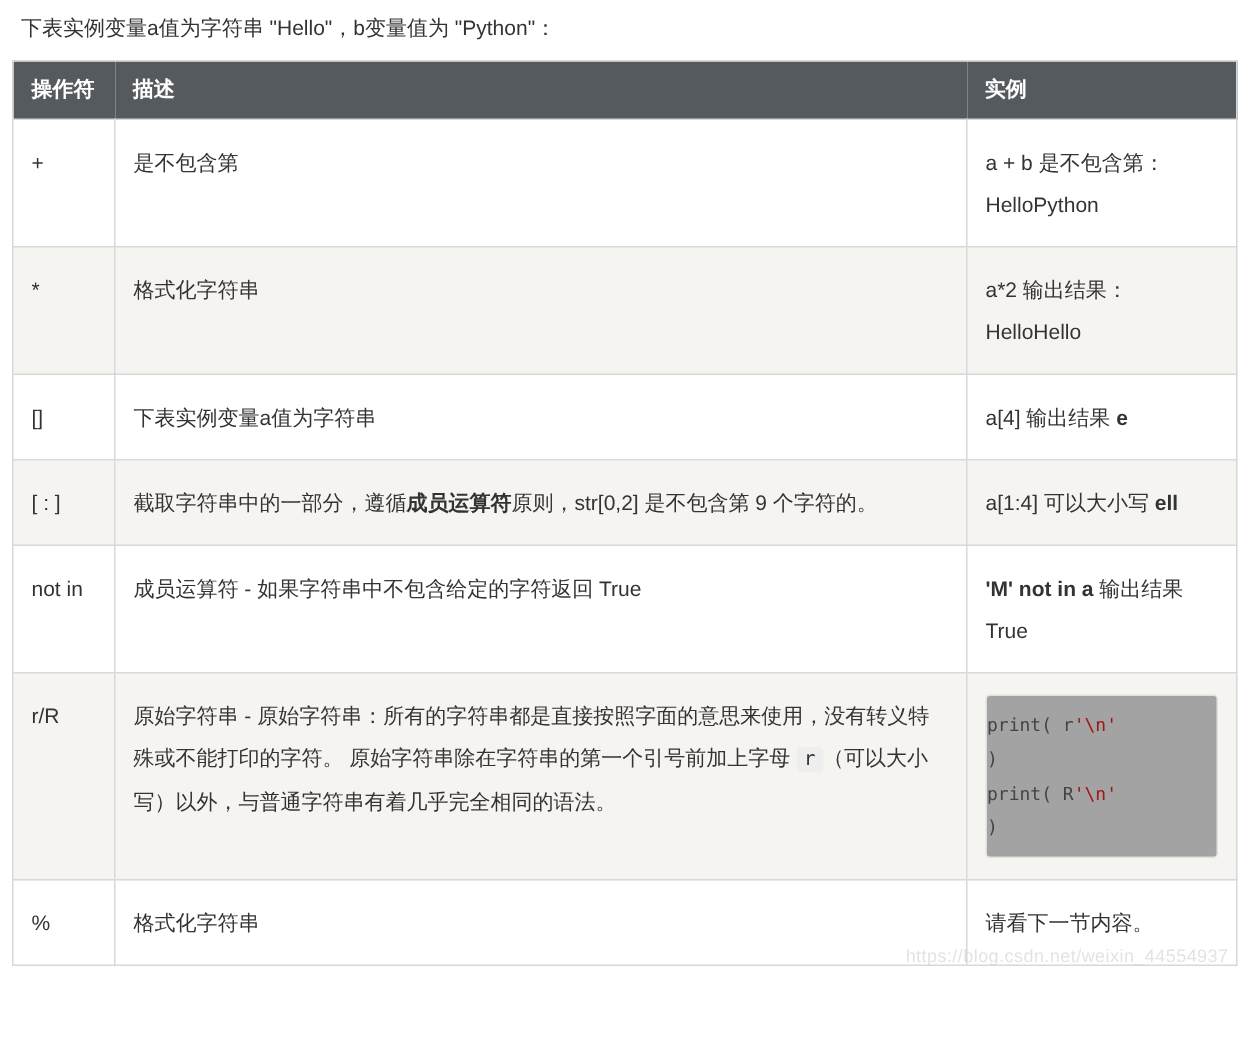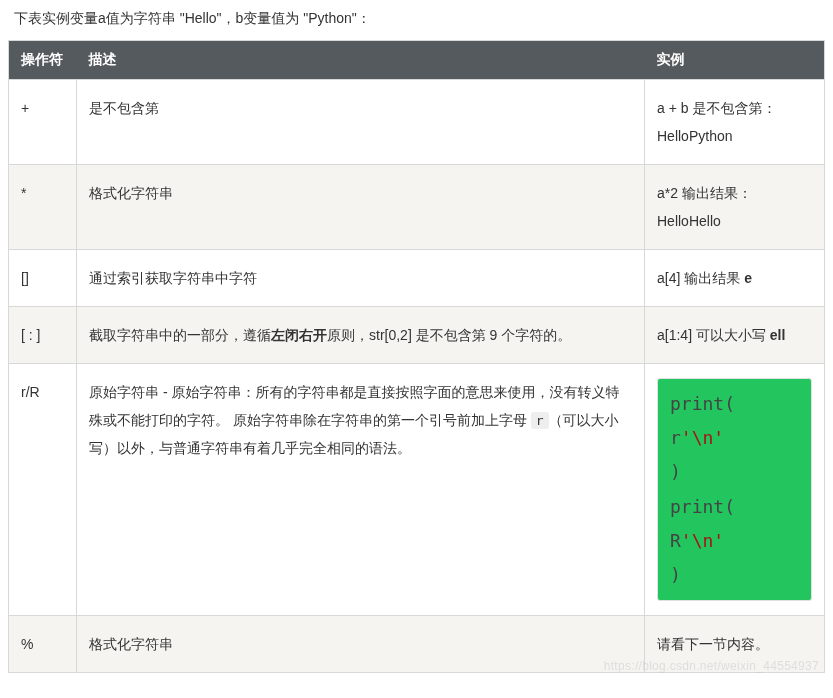--- a/index.html
+++ b/index.html
@@ -43,26 +43,26 @@
   .col-op { width: 68px; margin-left: 40px; }
   .col-ex { width: 180px; margin-top: 24px; }
   .inline-code {
     background: #eee;
     padding: 1px 5px;
     border-radius: 3px;
     font-family: Consolas, monospace;
     font-size: 13px;
   }
   .codeblock {
-    background: #22c55e;
+    background: #a3a3a3;
     border: 1px solid #e0e0e0;
     border-radius: 3px;
-    padding: 8px 12px;
+    padding: 8px 0;
     font-family: Consolas, monospace;
-    font-size: 18px;
+    font-size: 12px;
     color: #444;
     line-height: 1.9;
     white-space: pre-wrap;
     word-break: break-all;
   }
   .codeblock .str { color: #a31515; }
   .watermark {
     position: relative;
     color: #ccc;
     font-size: 12px;
@@ -93,27 +93,32 @@
       <td>是不包含第</td>
       <td>a + b 是不包含第： HelloPython</td>
     </tr>
     <tr>
       <td>*</td>
       <td>格式化字符串</td>
       <td>a*2 输出结果：HelloHello</td>
     </tr>
     <tr>
       <td>[]</td>
-      <td>通过索引获取字符串中字符</td>
+      <td>下表实例变量a值为字符串</td>
       <td><span>a[4] 输出结果 </span><b>e</b><span></span></td>
     </tr>
     <tr>
       <td>[ : ]</td>
-      <td><span>截取字符串中的一部分，遵循</span><b>左闭右开</b><span>原则，str[0,2] 是不包含第 9 个字符的。</span></td>
+      <td><span>截取字符串中的一部分，遵循</span><b>成员运算符</b><span>原则，str[0,2] 是不包含第 9 个字符的。</span></td>
       <td><span>a[1:4] 可以大小写 </span><b>ell</b><span></span></td>
+    </tr>
+    <tr>
+      <td>not in</td>
+      <td>成员运算符 - 如果字符串中不包含给定的字符返回 True</td>
+      <td><b>'M' not in a</b><span> 输出结果 True</span></td>
     </tr>
     <tr>
       <td>r/R</td>
       <td><span>原始字符串 - 原始字符串：所有的字符串都是直接按照字面的意思来使用，没有转义特殊或不能打印的字符。 原始字符串除在字符串的第一个引号前加上字母 </span><span class="inline-code">r</span><span>（可以大小写）以外，与普通字符串有着几乎完全相同的语法。</span></td>
       <td>
         <div class="codeblock"><span>print( r</span><span class="str">'\n'</span>
 <span>)</span>
 <span>print( R</span><span class="str">'\n'</span>
 <span>)</span></div>
       </td>

